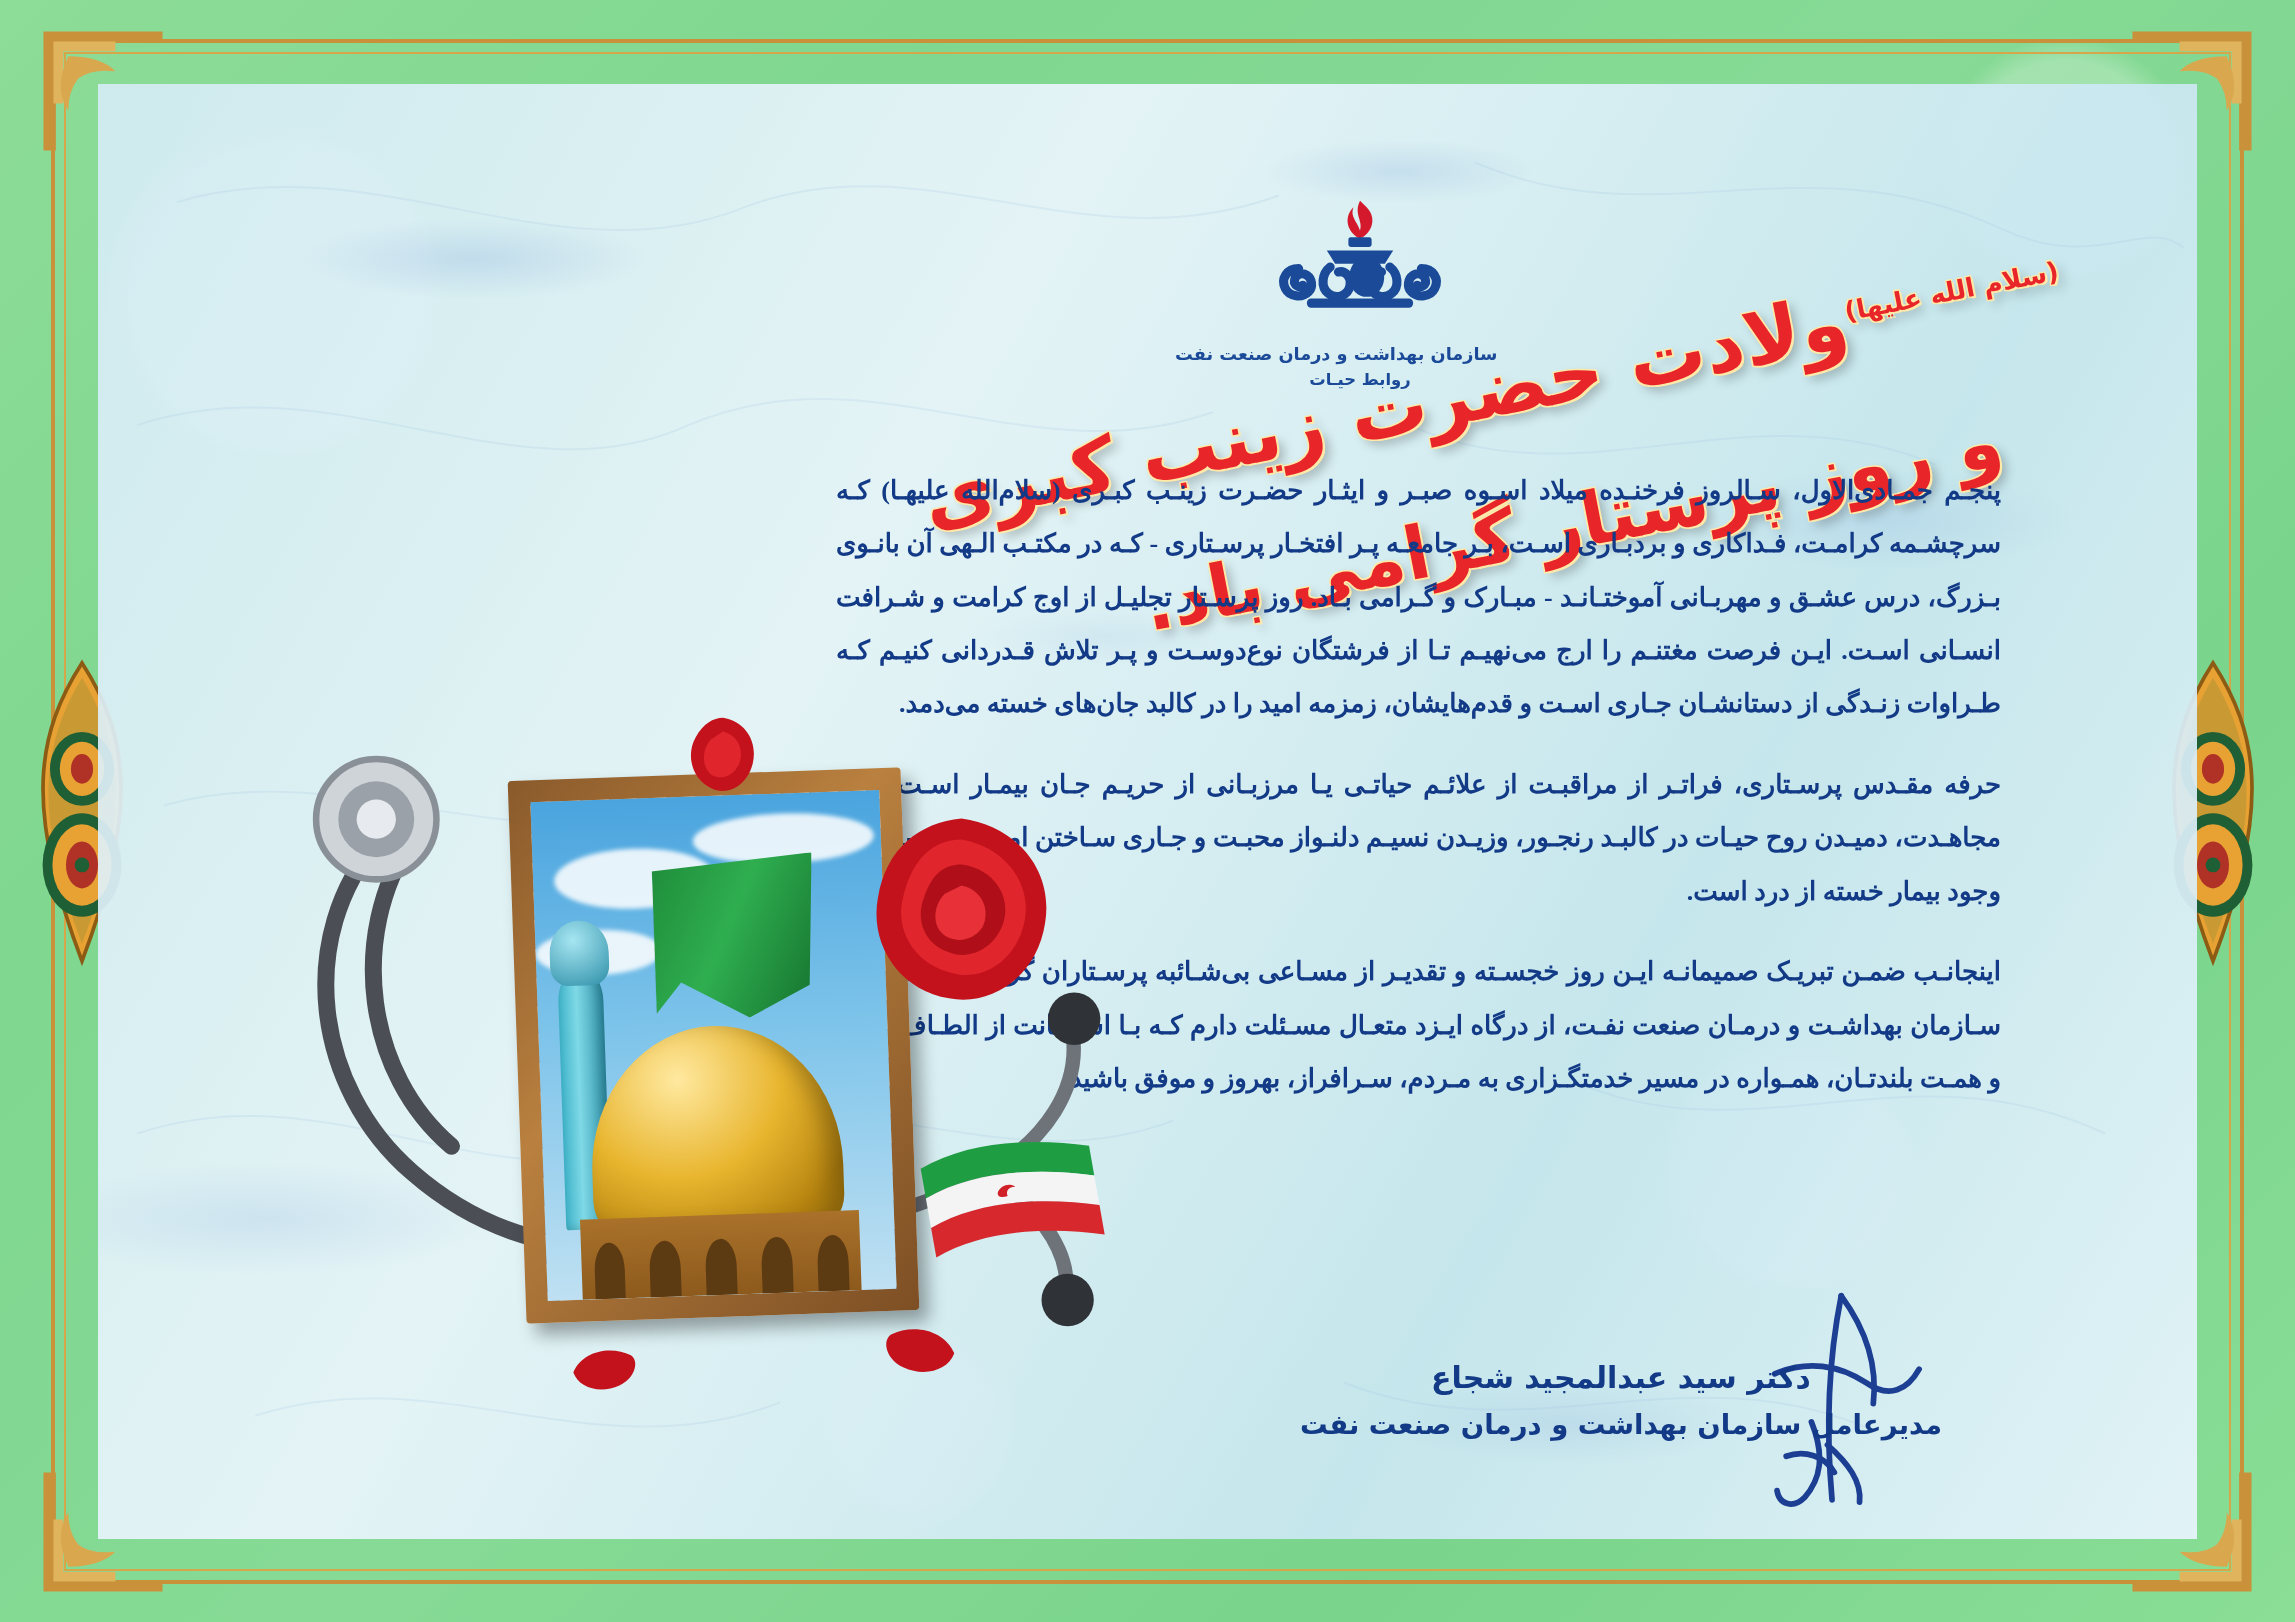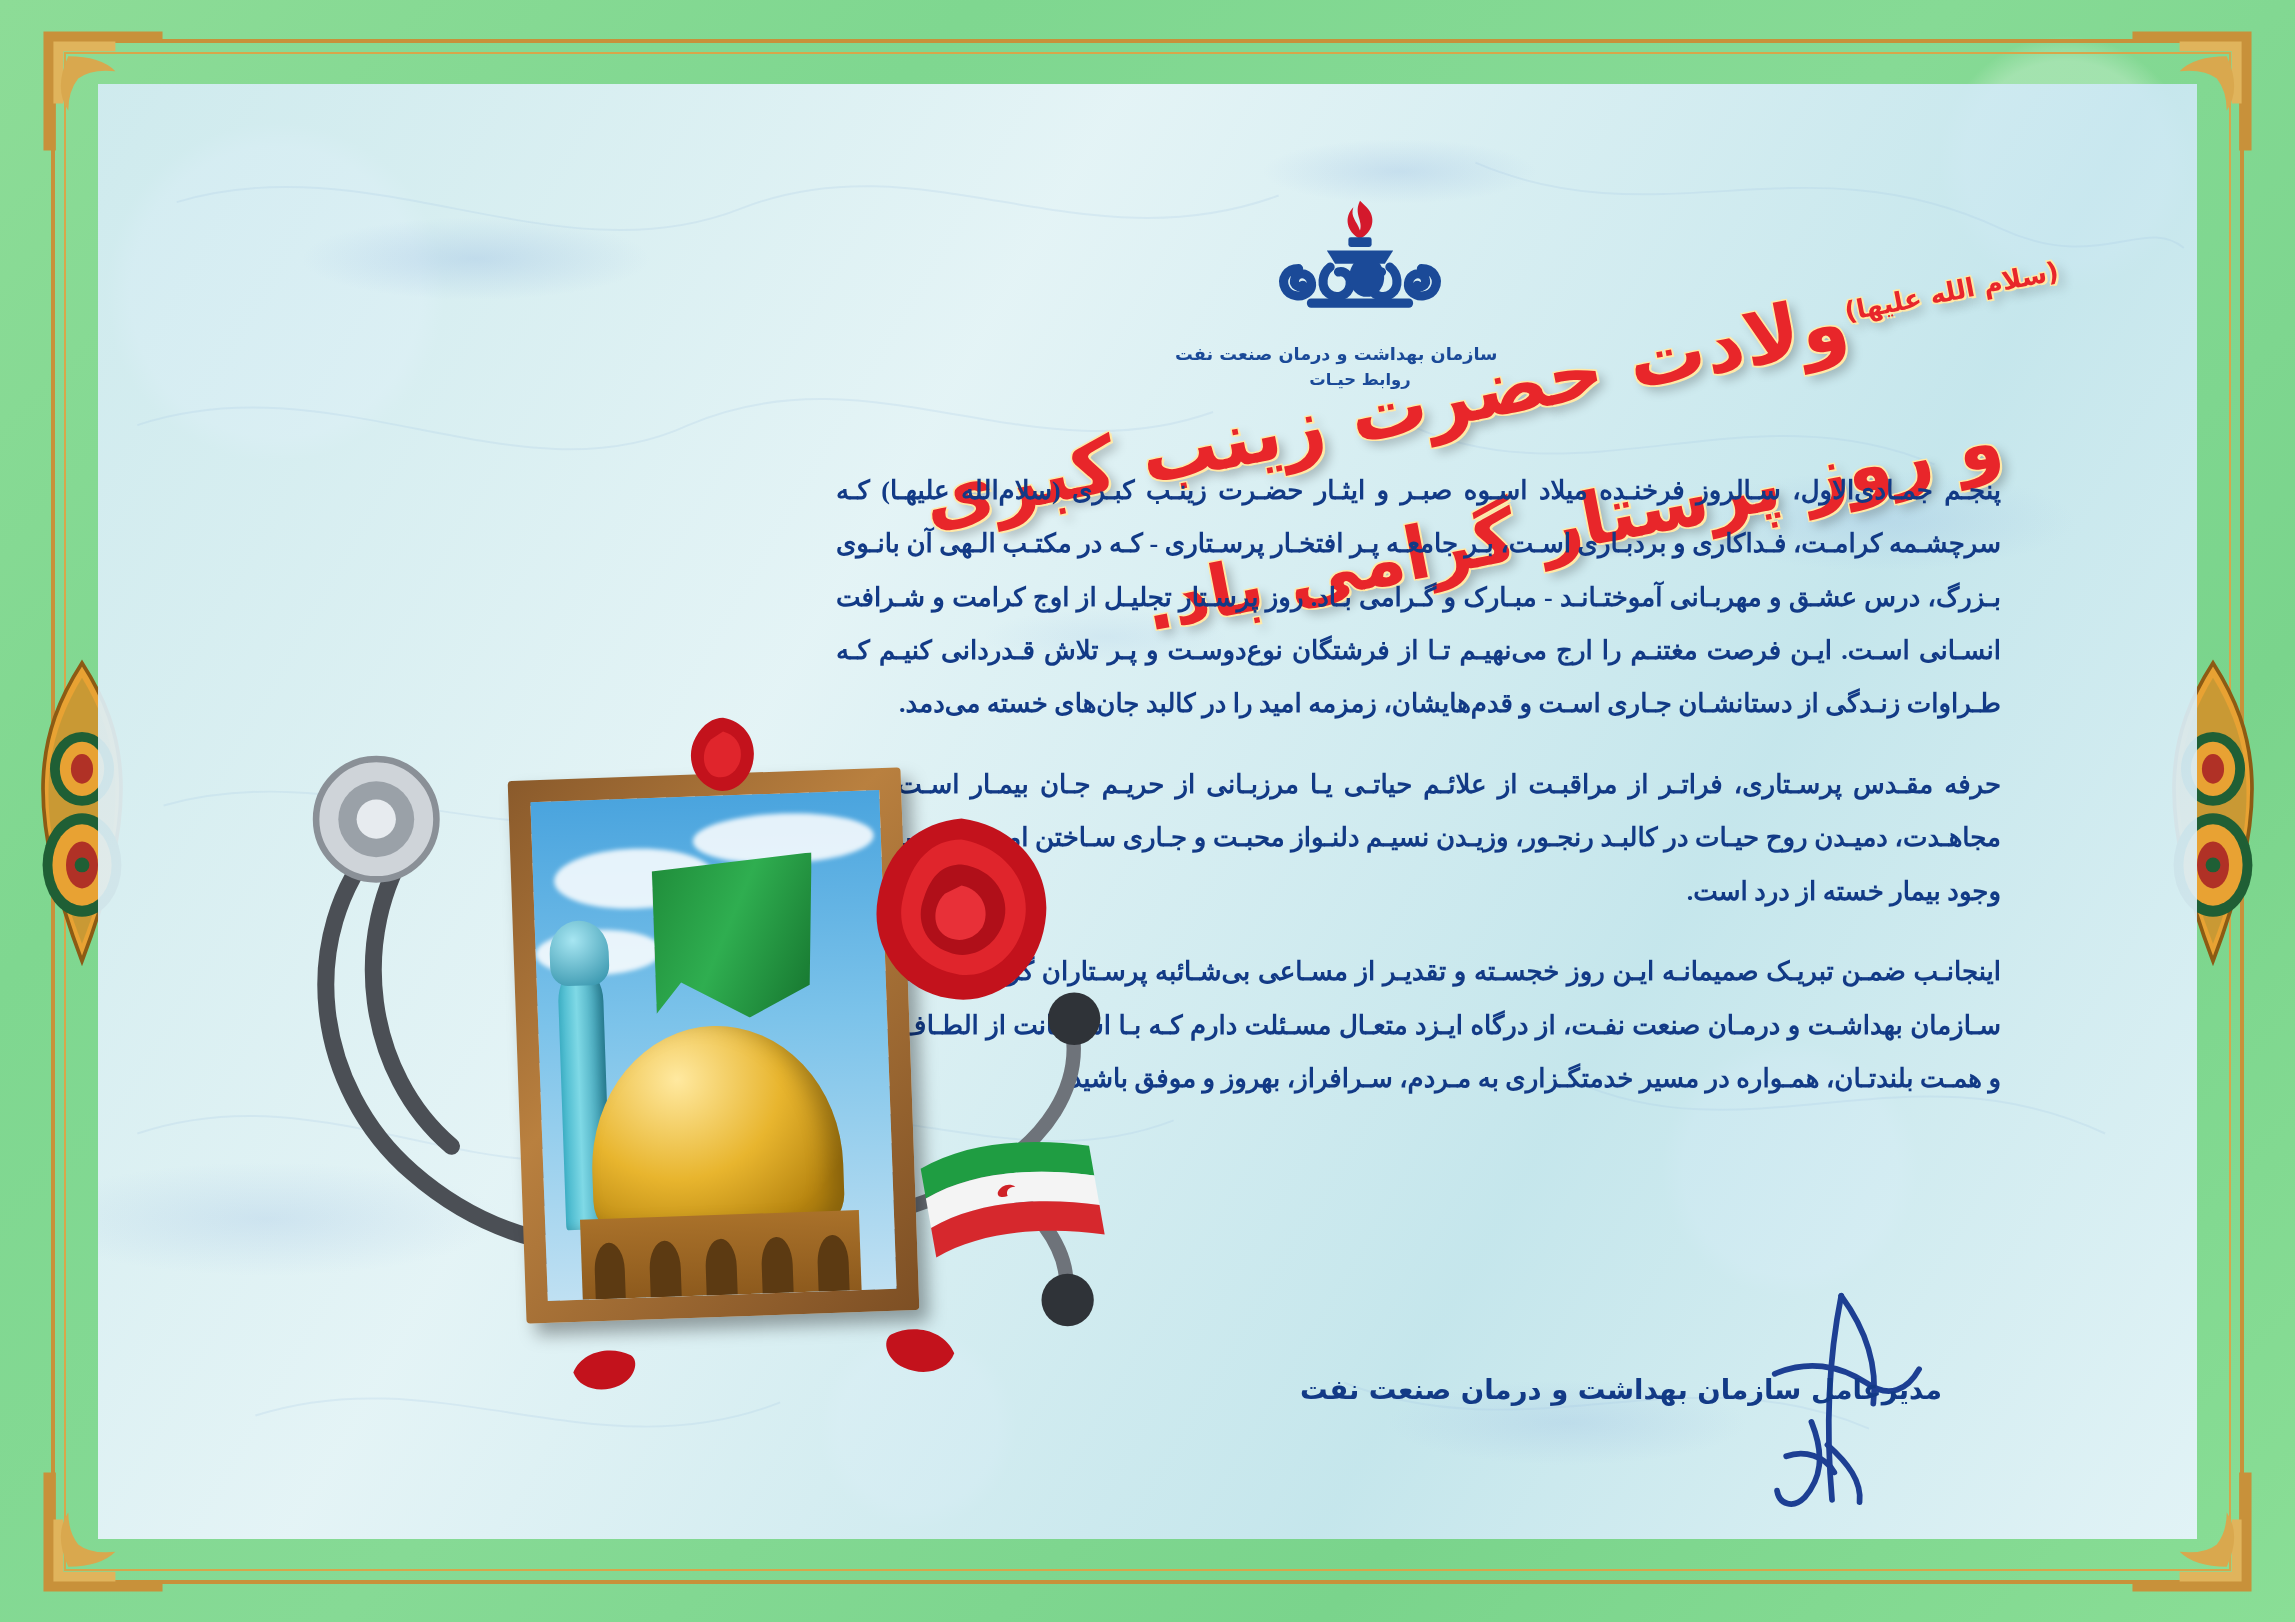--- a/index.html
+++ b/index.html
@@ -458,20 +458,21 @@
           <path d="M118 10 C140 40 150 70 146 104"></path>
           <path d="M60 78 C88 66 116 70 140 86 C160 100 176 92 186 74"></path>
           <path d="M92 120 C104 150 100 170 86 186 C76 196 64 192 62 180"></path>
           <path d="M106 140 C124 156 136 172 134 190"></path>
           <path d="M70 150 C86 144 104 150 112 164"></path>
         </g>
       </svg>
     </div>
 
     <div class="signature">
+      <div class="sig-name">دکتر سید عبدالمجید شجاع</div>
       <div class="sig-title">مدیرعامل سازمان بهداشت و درمان صنعت نفت</div>
     </div>
 
     <div class="artwork">
 
       <div class="stetho">
         <svg viewBox="0 0 1460 1050">
           <g fill="none" stroke="#4b4f55" stroke-width="26" stroke-linecap="round">
             <path d="M250 180 C120 330 150 560 300 690 C420 795 560 820 700 800"></path>
             <path d="M300 180 C200 330 230 540 360 650"></path>

